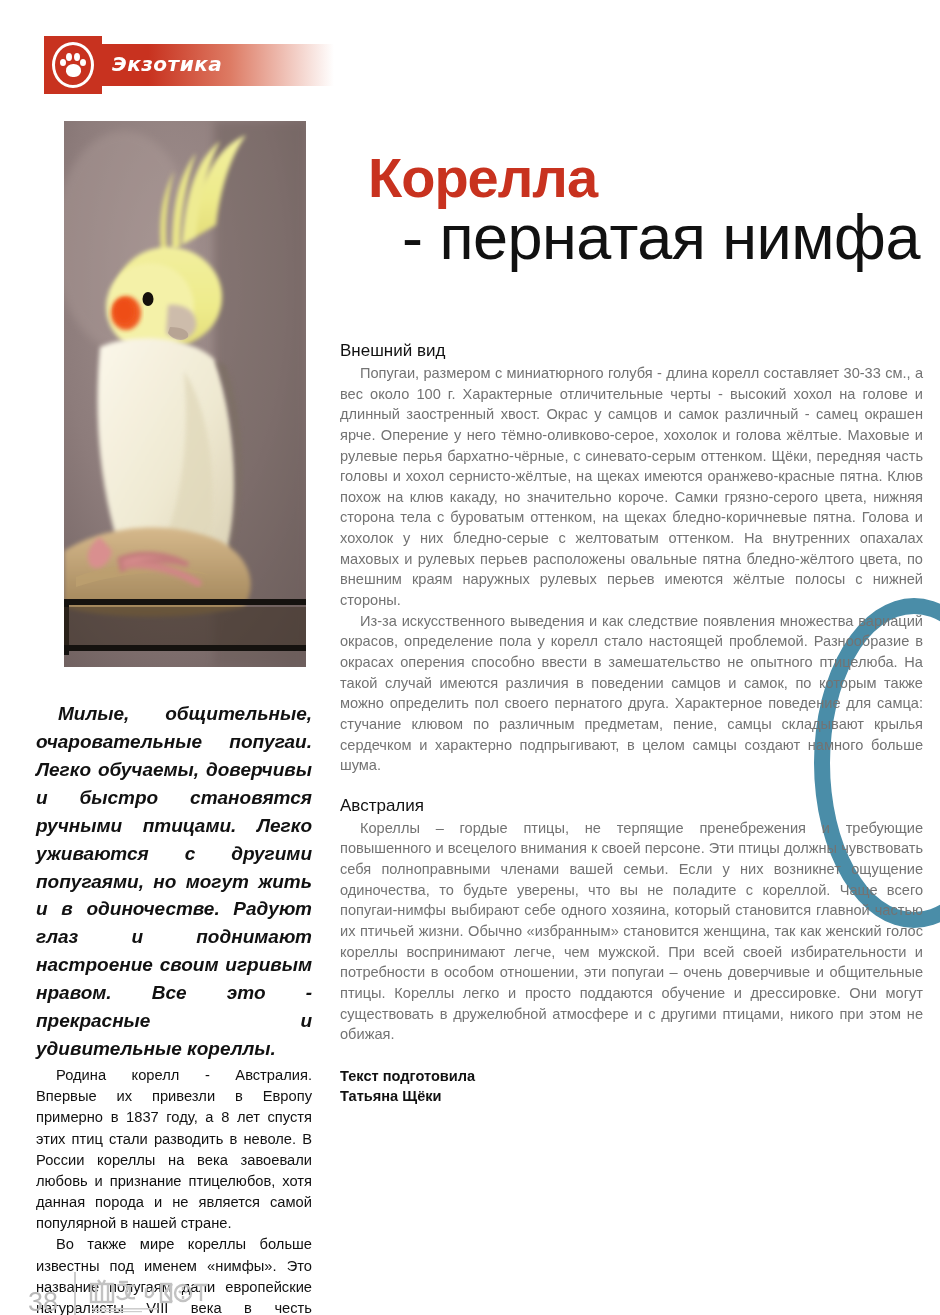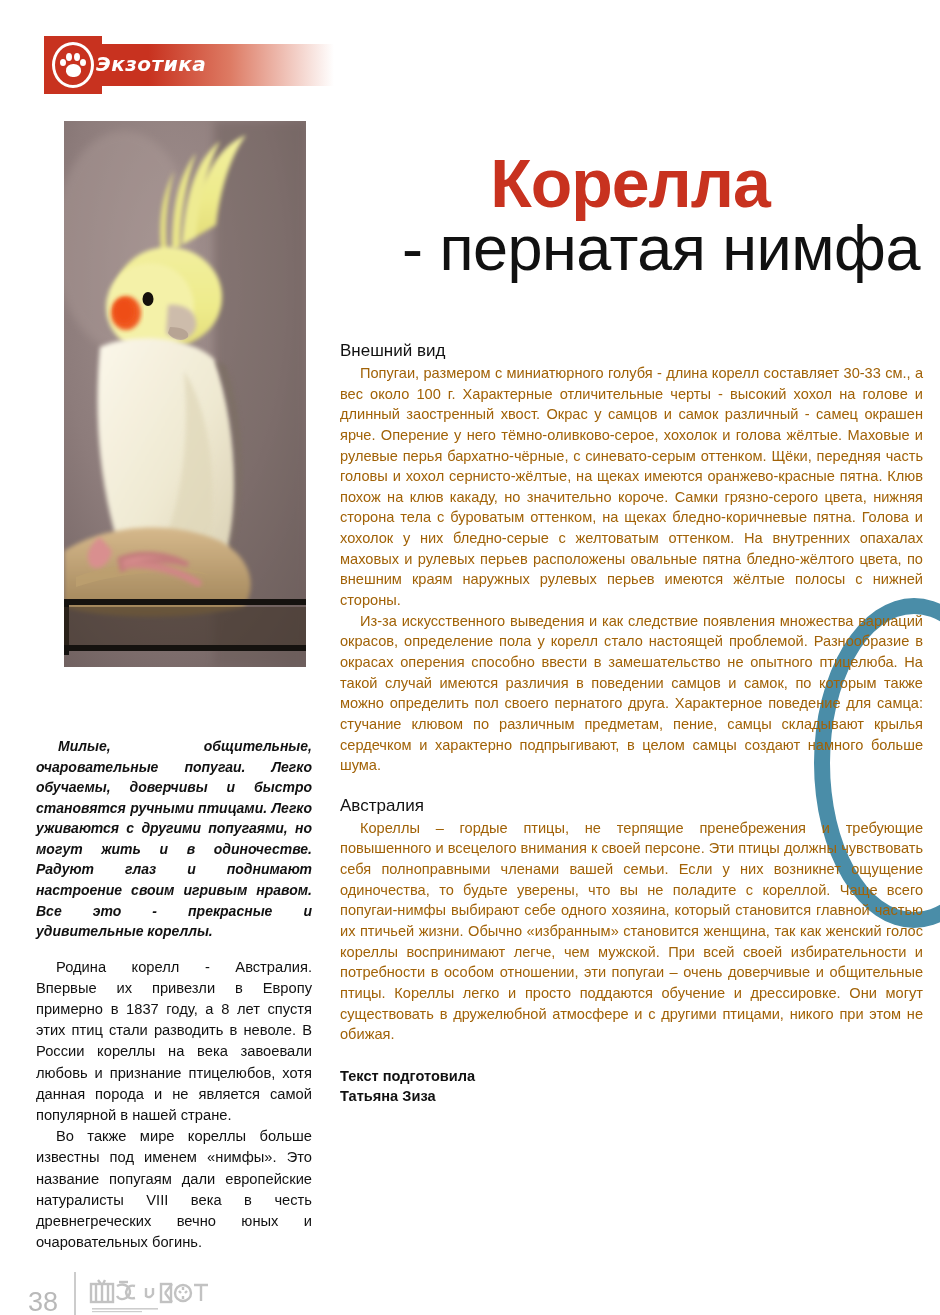--- a/index.html
+++ b/index.html
@@ -84,21 +84,21 @@
     left: 5.5px; bottom: 1px;
     border-radius: 48% 48% 44% 44%;
   }
   .paw .t1 { width: 6px; height: 7px; left: 0px;    top: 7px; }
   .paw .t2 { width: 6px; height: 8px; left: 6px;    top: 1px; }
   .paw .t3 { width: 6px; height: 8px; left: 13.5px; top: 1px; }
   .paw .t4 { width: 6px; height: 7px; left: 20px;   top: 7px; }
 
   .banner-text {
     position: absolute;
-    left: 96px;
+    left: 112px;
     top: 52px;
     z-index: 5;
     color: #ffffff;
     font-size: 20px;
     font-weight: bold;
     font-style: italic;
     letter-spacing: 0.5px;
     font-family: "DejaVu Sans", sans-serif;
   }
 
@@ -117,57 +117,57 @@
 
   
   .left-col {
     position: absolute;
     left: 36px;
     top: 700px;
     width: 276px;
     z-index: 2;
   }
   .lead {
-    font-size: 14px;
+    font-size: 19px;
     line-height: 1.47;
     font-weight: bold;
     font-style: italic;
     text-align: justify;
     text-indent: 22px;
     hyphens: auto;
     color: #111;
-    margin-top: 36px;
   }
   .left-para {
-    margin-top: 15px;
+    margin-top: 2px;
     font-size: 14.7px;
     line-height: 1.44;
     text-align: justify;
     text-indent: 20px;
     color: #111;
   }
   .left-para.tight { margin-top: 0; }
 
   
   .title-block {
     position: absolute;
     left: 340px;
     top: 152px;
     width: 580px;
     z-index: 2;
     text-align: right;
   }
   .title-main {
-    font-size: 68px;
+    font-size: 56px;
     line-height: 0.92;
     font-weight: bold;
     color: #c8321f;
     letter-spacing: -1px;
-    text-align: center;
+    text-align: left;
     font-family: "Liberation Sans", sans-serif;
+    margin-left: 28px;
   }
   .title-sub {
     font-size: 63px;
     line-height: 1.0;
     font-weight: normal;
     color: #111111;
     letter-spacing: -0.5px;
     text-align: right;
     margin-top: 2px;
     font-family: "Liberation Sans", sans-serif;
@@ -186,21 +186,21 @@
     font-weight: normal;
     color: #111111;
     margin-bottom: 2px;
   }
   .sec-head.spaced { margin-top: 20px; }
   .body-para {
     font-size: 14.6px;
     line-height: 1.415;
     text-align: justify;
     text-indent: 20px;
-    color: #a16207;
+    color: #737373;
   }
   .byline {
     margin-top: 22px;
     font-size: 14.6px;
     line-height: 1.35;
     font-weight: bold;
     color: #111111;
   }
 
   
@@ -335,21 +335,21 @@
     <h2 class="sec-head">Внешний вид</h2>
     <p class="body-para">Попугаи, размером с миниатюрного голубя - длина корелл составляет 30-33 см., а вес около 100 г. Характерные отличительные черты - высокий хохол на голове и длинный заостренный хвост. Окрас у самцов и самок различный - самец окрашен ярче. Оперение у него тёмно-оливково-серое, хохолок и голова жёлтые. Маховые и рулевые перья бархатно-чёрные, с синевато-серым оттенком. Щёки, передняя часть головы и хохол сернисто-жёлтые, на щеках имеются оранжево-красные пятна. Клюв похож на клюв какаду, но значительно короче. Самки грязно-серого цвета, нижняя сторона тела с буроватым оттенком, на щеках бледно-коричневые пятна. Голова и хохолок у них бледно-серые с желтоватым оттенком. На внутренних опахалах маховых и рулевых перьев расположены овальные пятна бледно-жёлтого цвета, по внешним краям наружных рулевых перьев имеются жёлтые полосы с нижней стороны.</p>
 
     <p class="body-para">Из-за искусственного выведения и как следствие появления множества вариаций окрасов, определение пола у корелл стало настоящей проблемой. Разнообразие в окрасах оперения способно ввести в замешательство не опытного птицелюба. На такой случай имеются различия в поведении самцов и самок, по которым также можно определить пол своего пернатого друга. Характерное поведение для самца: стучание клювом по различным предметам, пение, самцы складывают крылья сердечком и характерно подпрыгивают, в целом самцы создают намного больше шума.</p>
 
     <h2 class="sec-head spaced">Австралия</h2>
     <p class="body-para">Кореллы – гордые птицы, не терпящие пренебрежения и требующие повышенного и всецелого внимания к своей персоне. Эти птицы должны чувствовать себя полноправными членами вашей семьи. Если у них возникнет ощущение одиночества, то будьте уверены, что вы не поладите с кореллой. Чаще всего попугаи-нимфы выбирают себе одного хозяина, который становится главной частью их птичьей жизни. Обычно «избранным» становится женщина, так как женский голос кореллы воспринимают легче, чем мужской. При всей своей избирательности и потребности в особом отношении, эти попугаи – очень доверчивые и общительные птицы. Кореллы легко и просто поддаются обучение и дрессировке. Они могут существовать в дружелюбной атмосфере и с другими птицами, никого при этом не обижая.</p>
 
     <div class="byline">
       <div>Текст подготовила</div>
-      <div>Татьяна Зиза</div>
+      <div>Татьяна Щёки</div>
     </div>
   </div>
 
   <div class="footer">
     <div class="page-num">38</div>
     <div class="foot-rule"></div>
     <svg class="logo" width="128" height="38" viewBox="0 0 128 38">
       <g fill="none" stroke="#c2c2c2" stroke-width="2.4">
         <rect x="3" y="6" width="22" height="18"></rect>
         <path d="M8 6 v18 M14 6 v18 M20 6 v18"></path>

